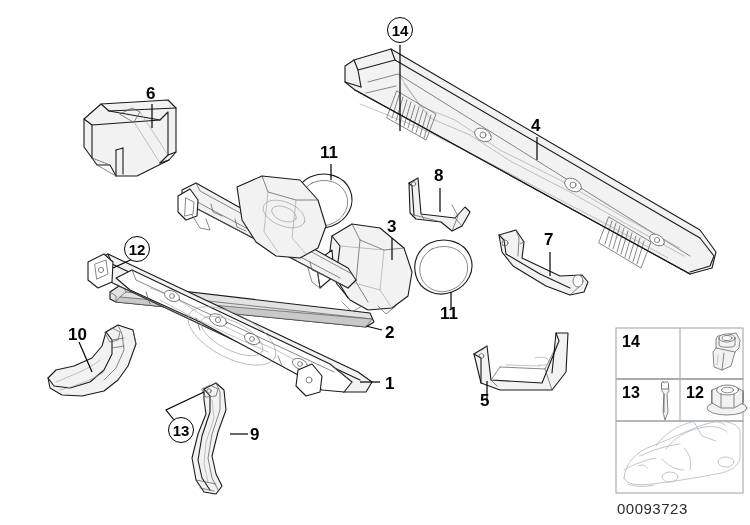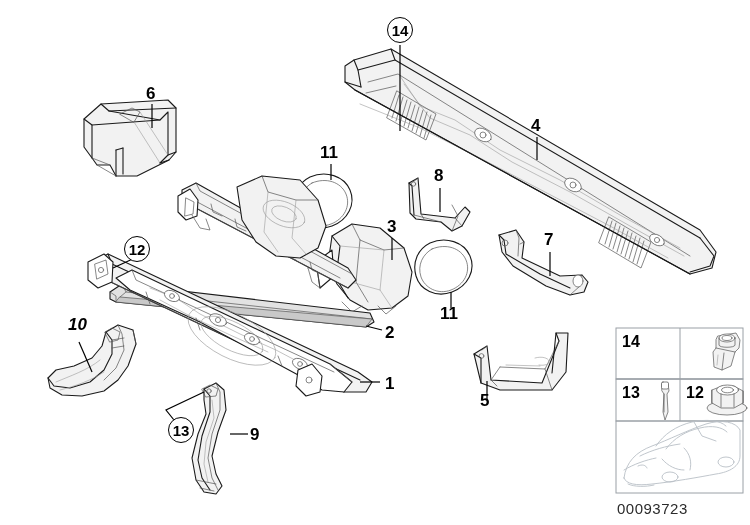--- a/index.html
+++ b/index.html
@@ -379,21 +379,21 @@
   <div class="callout" style="left:544px; top:231px;">7</div>
 
   <div class="callout" style="left:440px; top:305px;">11</div>
 
   <div class="callout" style="left:385px; top:324px;">2</div>
 
   <div class="callout" style="left:385px; top:375px;">1</div>
 
   <div class="callout" style="left:480px; top:392px;">5</div>
 
-  <div class="callout" style="left:68px; top:316px;font-style:italic;">10</div>
+  <div class="callout" style="left:68px; top:326px;">10</div>
 
   <div class="callout" style="left:250px; top:426px;">9</div>
 
   <div class="callout circled" style="left:387px; top:17px;">14</div>
 
   <div class="callout circled" style="left:124px; top:236px;">12</div>
 
   <div class="callout circled" style="left:168px; top:417px;">13</div>
 
   <div class="legend-num" style="left:622px; top:333px;">14</div>

